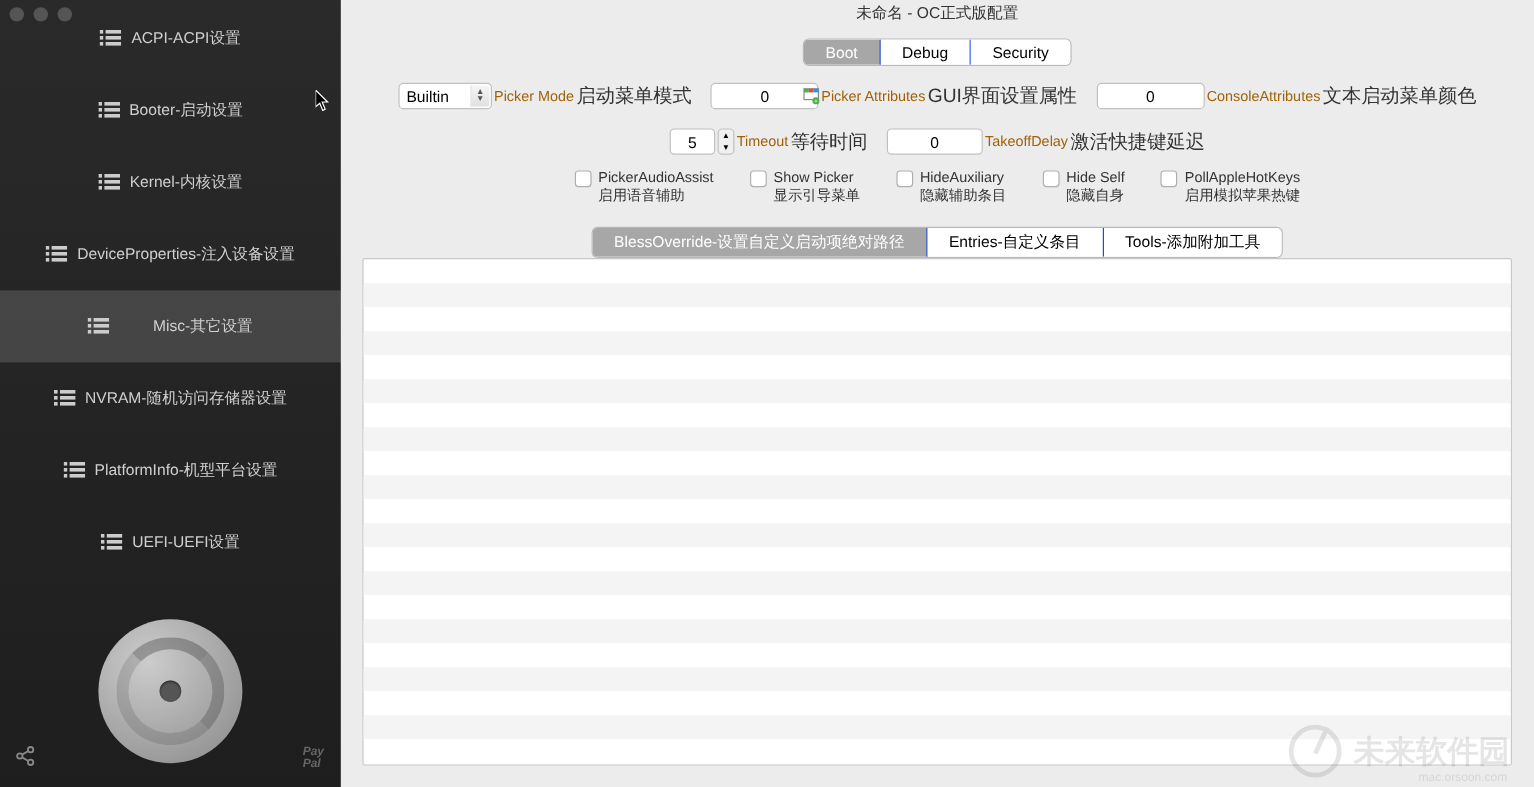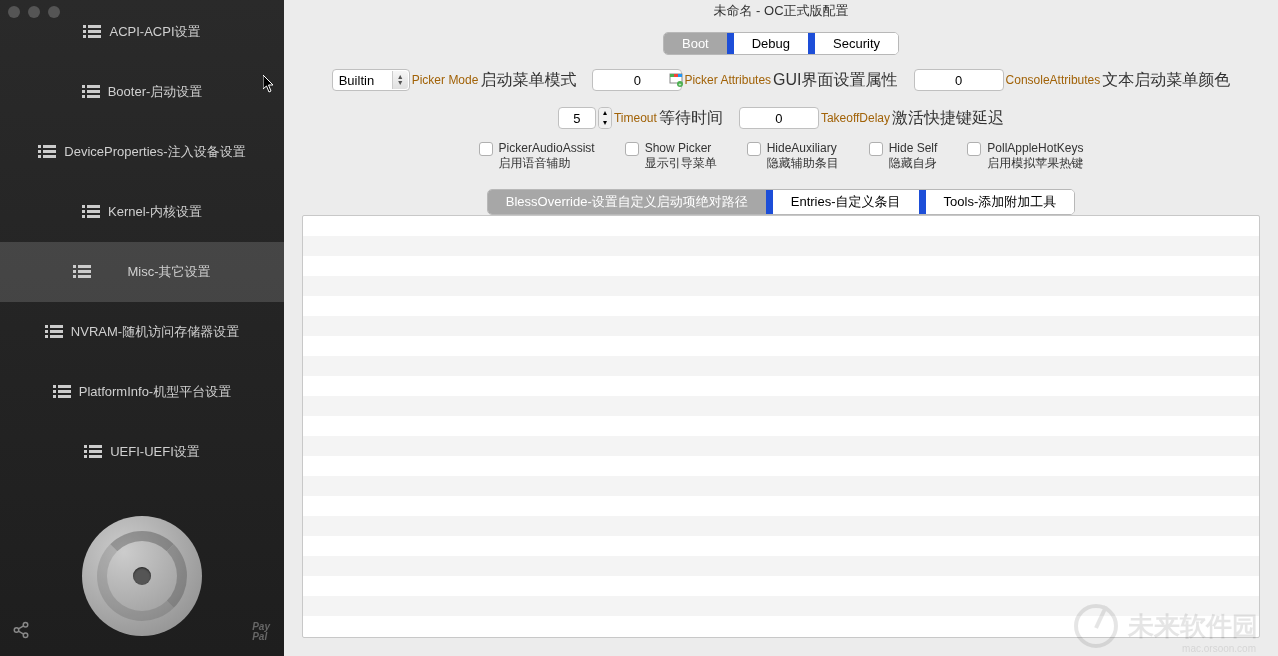--- a/index.html
+++ b/index.html
@@ -143,21 +143,21 @@
     .seg-control {
       display: flex;
       border: 1px solid #b8b8b8;
       border-radius: 5px;
       overflow: hidden;
       background: #fff;
     }
     .seg-item {
       padding: 3px 18px;
       font-size: 13px;
-      border-right: 7px solid #1d4ed8;
+      border-right: 1px solid #1d4ed8;
       cursor: pointer;
       background: #fff;
     }
     .seg-item:last-child { border-right: none; }
     .seg-item.active {
       background: #a7a7a7;
       color: #fff;
     }
     
     .form-row {
@@ -372,36 +372,36 @@
             <g fill="#ccc">
               <rect x="0" y="0" width="3" height="3"></rect>
               <rect x="0" y="5" width="3" height="3"></rect>
               <rect x="0" y="10" width="3" height="3"></rect>
               <rect x="5" y="0" width="13" height="3"></rect>
               <rect x="5" y="5" width="13" height="3"></rect>
               <rect x="5" y="10" width="13" height="3"></rect>
             </g>
           </svg>
         </span>
+      <span class="sidebar-label">Kernel-内核设置</span>
+    </div>
+    <div class="sidebar-item">
+      <span class="list-icon">
+          <svg width="18" height="14" viewBox="0 0 18 14">
+            <g fill="#ccc">
+              <rect x="0" y="0" width="3" height="3"></rect>
+              <rect x="0" y="5" width="3" height="3"></rect>
+              <rect x="0" y="10" width="3" height="3"></rect>
+              <rect x="5" y="0" width="13" height="3"></rect>
+              <rect x="5" y="5" width="13" height="3"></rect>
+              <rect x="5" y="10" width="13" height="3"></rect>
+            </g>
+          </svg>
+        </span>
       <span class="sidebar-label">DeviceProperties-注入设备设置</span>
-    </div>
-    <div class="sidebar-item">
-      <span class="list-icon">
-          <svg width="18" height="14" viewBox="0 0 18 14">
-            <g fill="#ccc">
-              <rect x="0" y="0" width="3" height="3"></rect>
-              <rect x="0" y="5" width="3" height="3"></rect>
-              <rect x="0" y="10" width="3" height="3"></rect>
-              <rect x="5" y="0" width="13" height="3"></rect>
-              <rect x="5" y="5" width="13" height="3"></rect>
-              <rect x="5" y="10" width="13" height="3"></rect>
-            </g>
-          </svg>
-        </span>
-      <span class="sidebar-label">Kernel-内核设置</span>
     </div>
     <div class="sidebar-item active">
       <span class="list-icon">
           <svg width="18" height="14" viewBox="0 0 18 14">
             <g fill="#ccc">
               <rect x="0" y="0" width="3" height="3"></rect>
               <rect x="0" y="5" width="3" height="3"></rect>
               <rect x="0" y="10" width="3" height="3"></rect>
               <rect x="5" y="0" width="13" height="3"></rect>
               <rect x="5" y="5" width="13" height="3"></rect>

